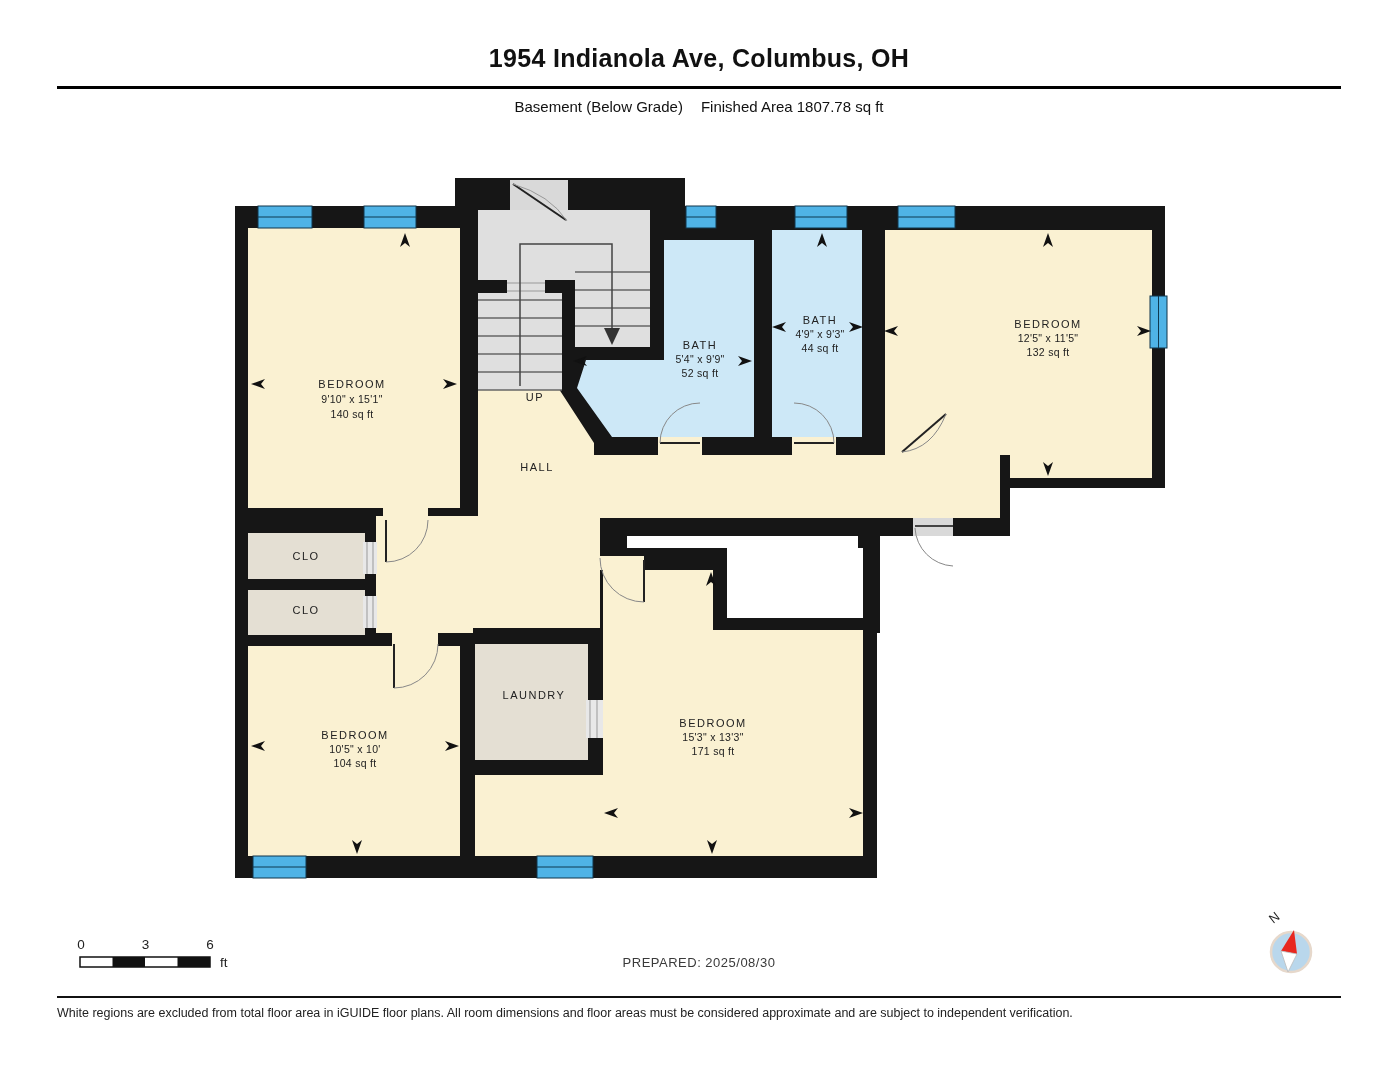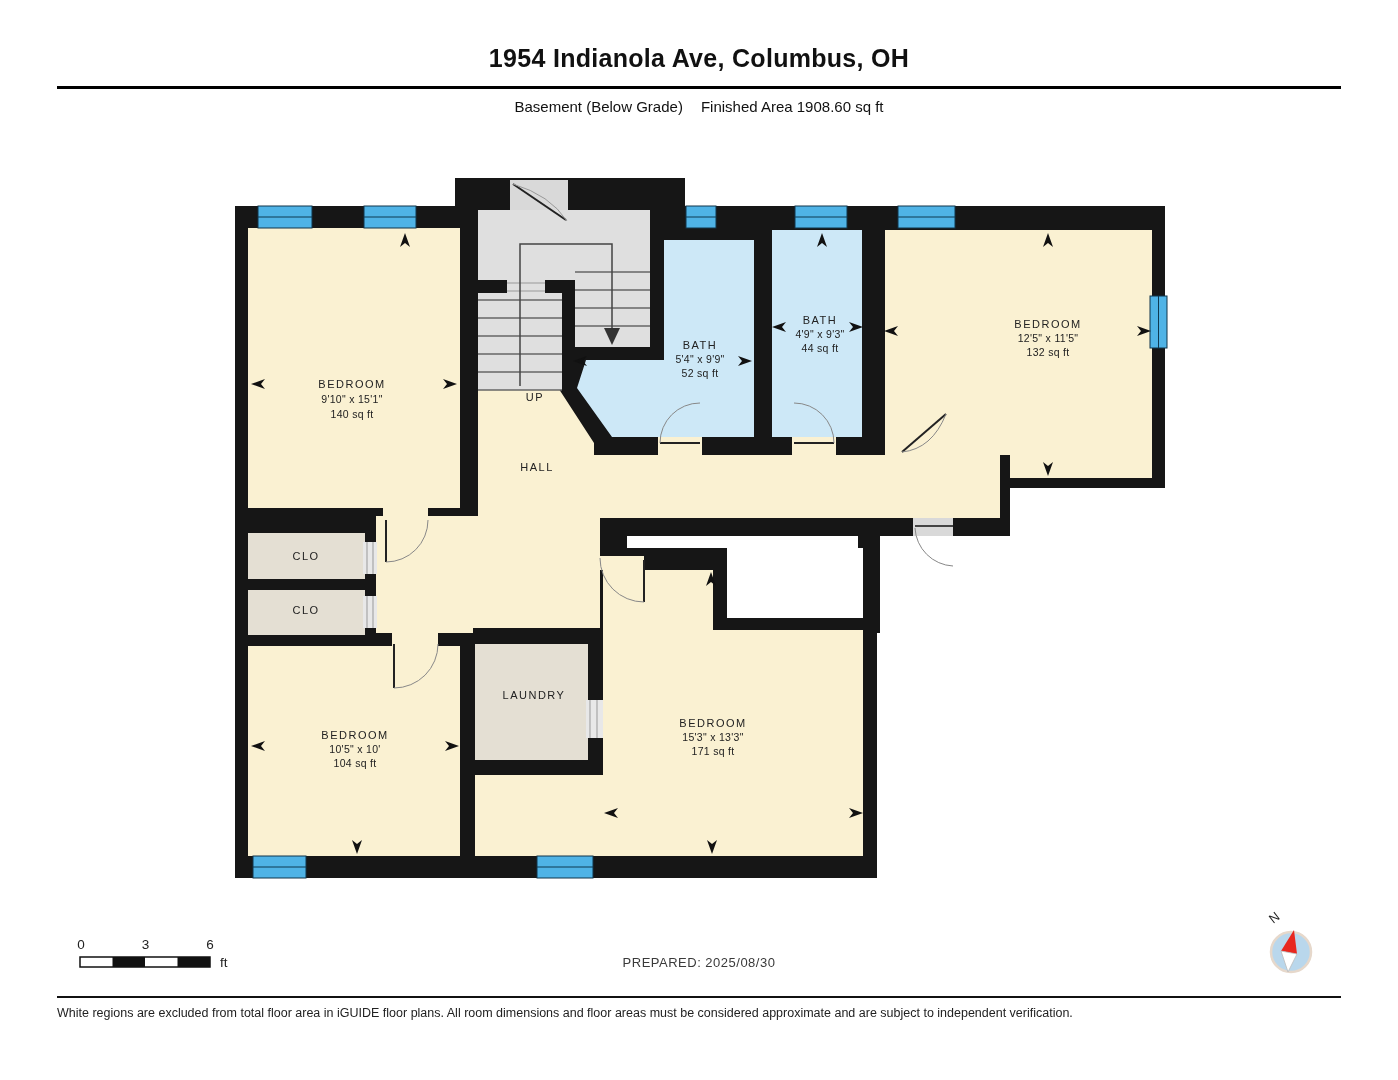--- a/index.html
+++ b/index.html
@@ -20,21 +20,21 @@
 </style>
 </head>
 <body>
 
 <div class="page">
 
   <div class="header">
     <h1>1954 Indianola Ave, Columbus, OH</h1>
     <div class="rule"></div>
     <div class="subtitle">
-      <span class="b">Basement (Below Grade)</span><span>Finished Area 1908.60 sq ft</span>
+      <span class="b">Basement (Below Grade)</span><span>Finished Area 1807.78 sq ft</span>
     </div>
   </div>
 
   <svg width="1398" height="1080" viewBox="0 0 1398 1080" style="position:absolute;left:0;top:0;">
 
     <g fill="#161616">
       <rect x="235" y="206" width="930" height="330"></rect>
       <rect x="455" y="178" width="230" height="40"></rect>
       <rect x="235" y="520" width="240" height="358"></rect>
       <rect x="450" y="548" width="427" height="330"></rect>

